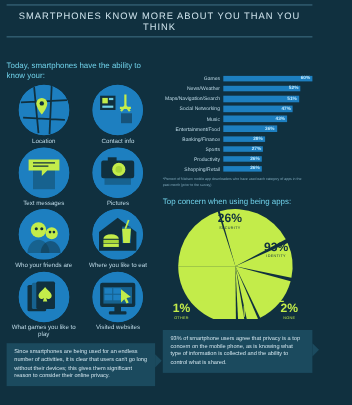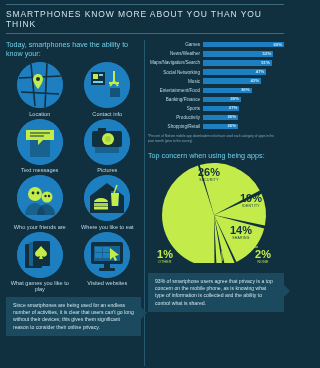--- a/index.html
+++ b/index.html
@@ -12,22 +12,23 @@
   }
   .header {
     height:30px;
     border-top:1px solid #3d6b80;
     border-bottom:1px solid #3d6b80;
     margin:4px 6px 0 6px;
     display:flex; align-items:center; justify-content:center;
   }
   .header h1 {
     font-size:8.5px; letter-spacing:0.9px; color:#cfe3ec; font-weight:400;
-  }
-  .body-wrap { display:flex; padding:6px 6px 0 6px; height:332px; }
+    text-align:center;
+  }
+  .body-wrap { display:flex; padding:6px 6px 0 6px; height:332px;align-items:center; }
   .col-left { width:142px; position:relative; }
   .divider { width:1px; background:#27586e; margin:0 3px; }
   .col-right { width:136px; position:relative; }
 
   .sec-title { font-size:7.2px; color:#6fd0e8; line-height:9px; margin-bottom:4px; }
 
   .grid { display:grid; grid-template-columns:1fr 1fr; row-gap:2px; }
   .cell { display:flex; flex-direction:column; align-items:center; }
   .circ {
     width:46px; height:46px; border-radius:50%;
@@ -327,26 +328,22 @@
           <path d="M22 84 L34 84"></path>
           <path d="M106 84 L92 84"></path>
         </g>
       </svg>
 
       <div class="plab" style="left:40px; top:4px; width:42px;">
         <div class="pnum">26%</div>
         <div class="pcat">SECURITY</div>
       </div>
       <div class="plab" style="left:84px; top:30px; width:38px;">
-        <div class="pnum">19%</div>
+        <div class="pnum">93%</div>
         <div class="pcat">IDENTITY</div>
-      </div>
-      <div class="plab" style="left:74px; top:62px; width:38px;">
-        <div class="pnum">14%</div>
-        <div class="pcat">SHARING</div>
       </div>
       <div class="plab out" style="left:2px; top:86px; width:30px;">
         <div class="pnum">1%</div>
         <div class="pcat">OTHER</div>
       </div>
       <div class="plab out" style="left:100px; top:86px; width:30px;">
         <div class="pnum">2%</div>
         <div class="pcat">NONE</div>
       </div>
     </div>

